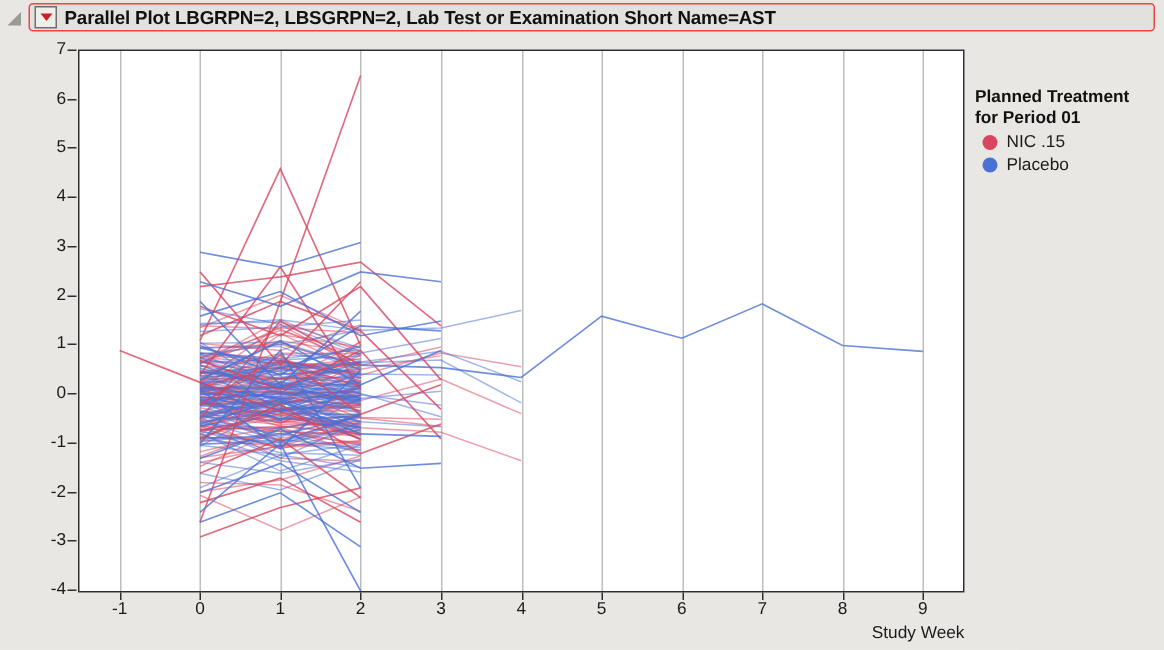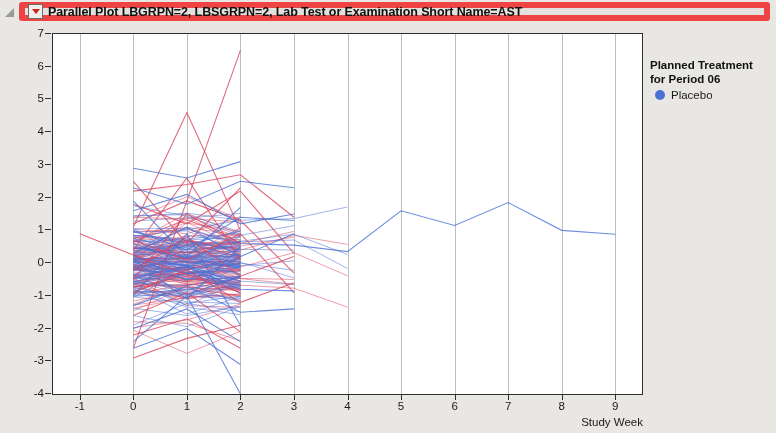--- a/index.html
+++ b/index.html
@@ -34,21 +34,21 @@
     left: 5px; top: 8px;
     width: 0; height: 0;
     border-left: 9px solid transparent;
     border-bottom: 9px solid #9a9a95;
   }
   #title-frame {
     position: absolute;
     left: 19px; top: 2px;
     height: 19px;
     right: 6px;
-    border: 6px solid #ef4444;
+    border: 1px solid #ef4444;
     border-radius: 3px;
     background: #e3e1dd;
     display: flex;
     align-items: center;
     box-sizing: border-box;
   }
   #disclosure-button {
     width: 13px; height: 13px;
     margin-left: 3px;
     border: 1px solid #6d6d6d;
@@ -489,22 +489,26 @@
         <div class="xtick" style="left: 349.045px;">5</div>
         <div class="xtick" style="left: 402.591px;">6</div>
         <div class="xtick" style="left: 456.136px;">7</div>
         <div class="xtick" style="left: 509.682px;">8</div>
         <div class="xtick" style="left: 563.227px;">9</div>
       </div>
     <div id="x-axis-title">Study Week</div>
 
     <div id="legend">
       <div id="legend-title">Planned Treatment
-for Period 06</div>
+for Period 01</div>
       <div id="legend-entries">
+          <div class="legend-row">
+            <span class="legend-dot" style="background: rgb(217, 69, 94);"></span>
+            <span class="legend-label">NIC .15</span>
+          </div>
           <div class="legend-row">
             <span class="legend-dot" style="background: rgb(74, 114, 212);"></span>
             <span class="legend-label">Placebo</span>
           </div>
         </div>
     </div>
 
   </div>
 </div>
 

